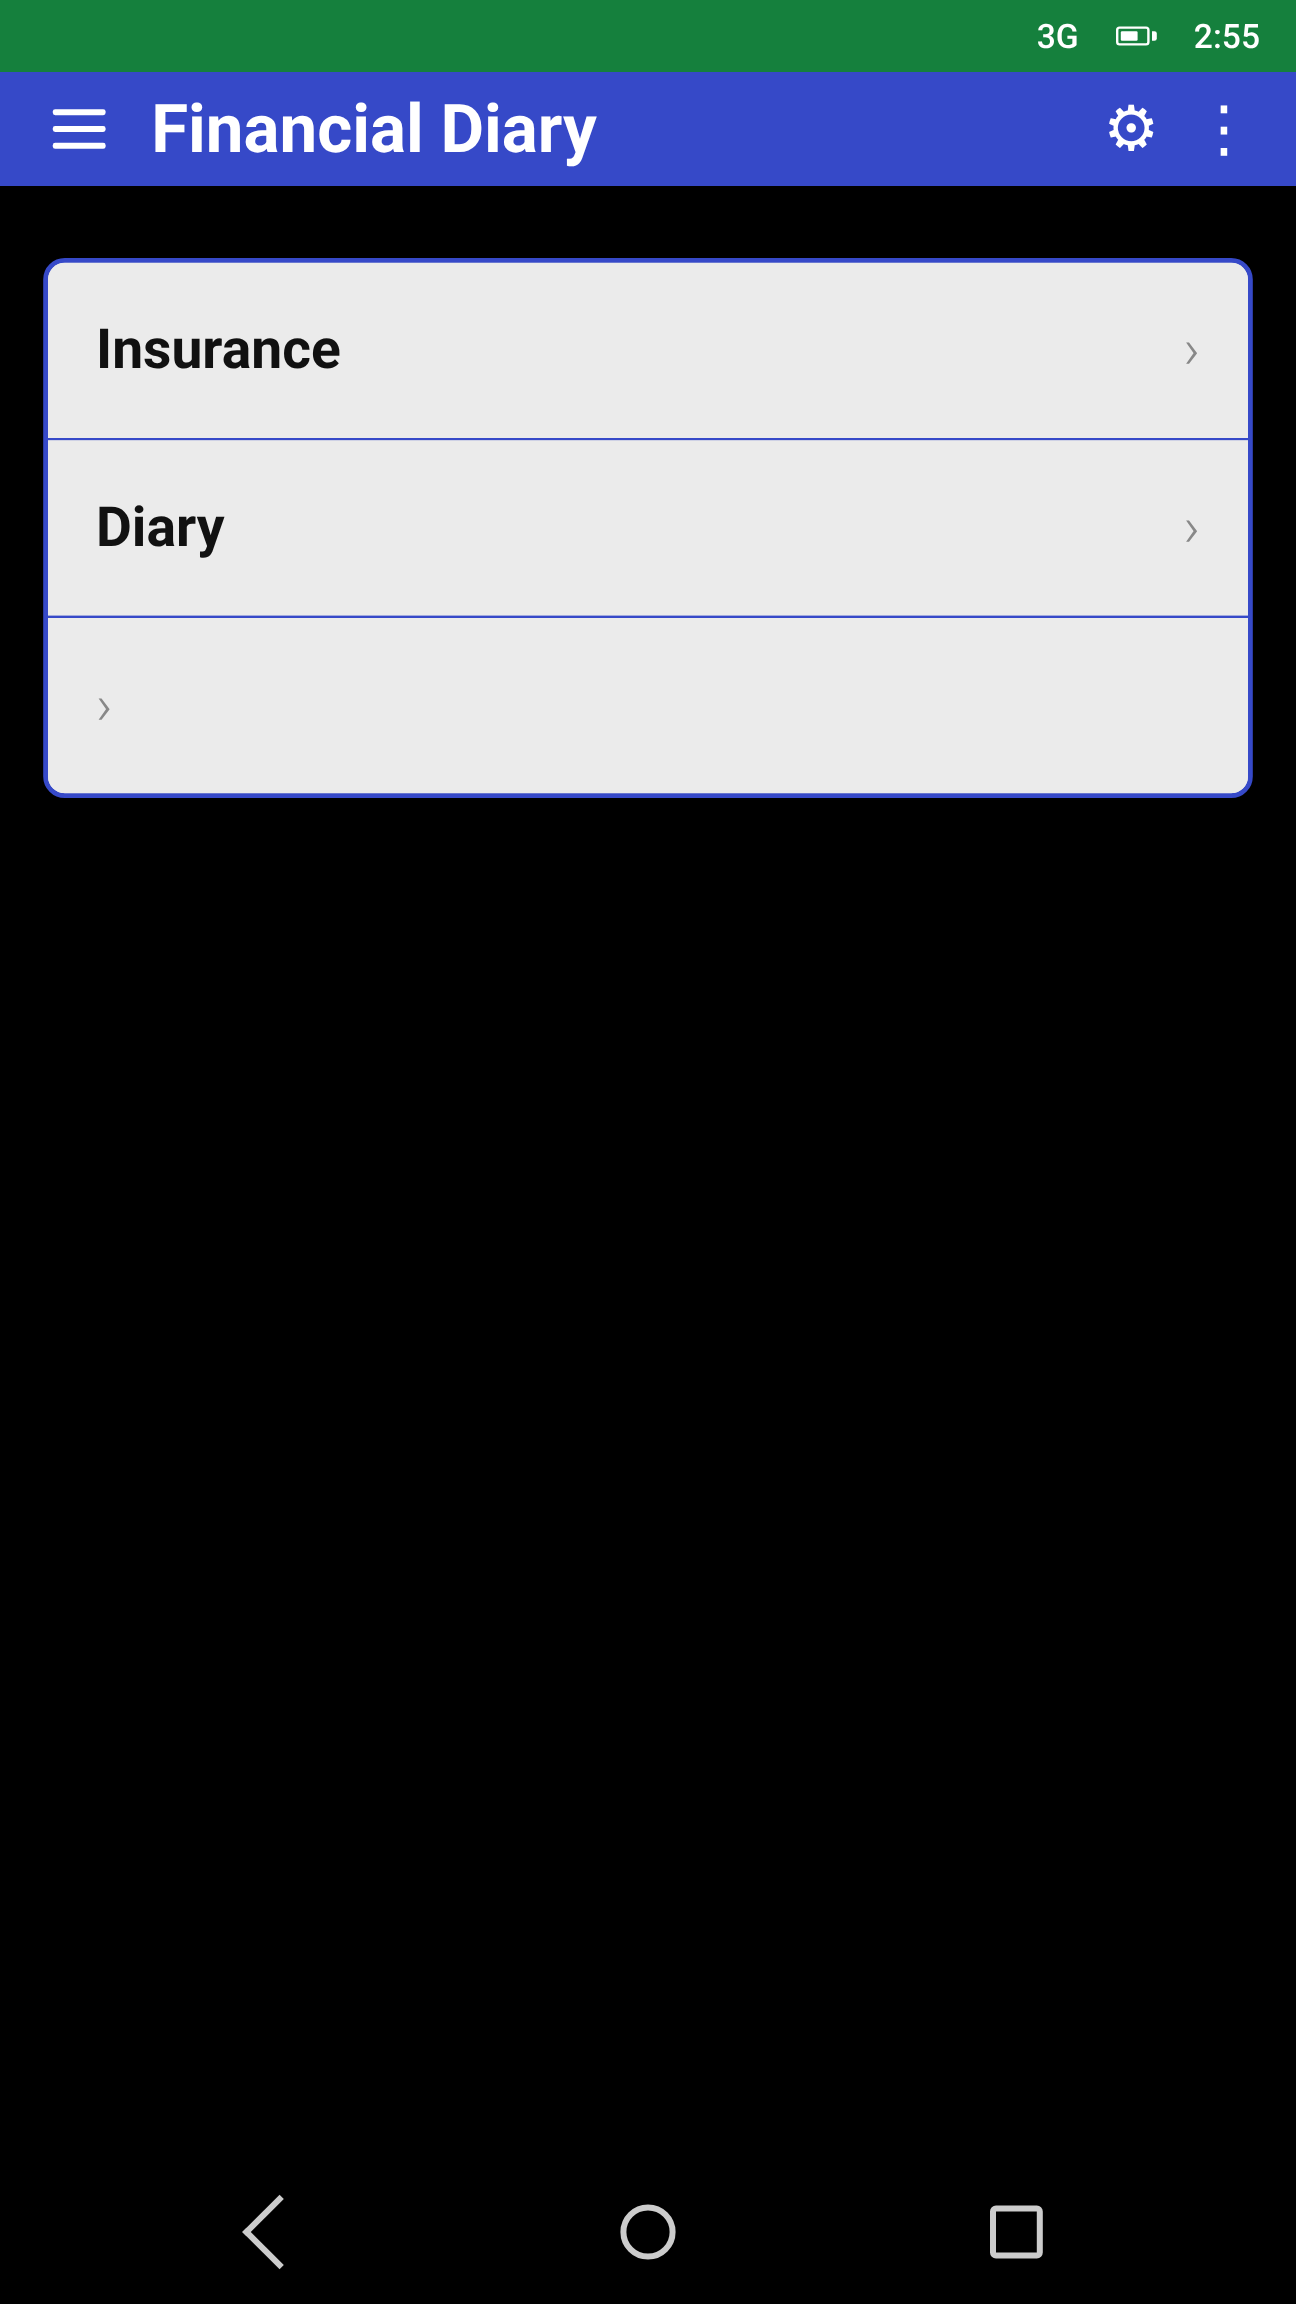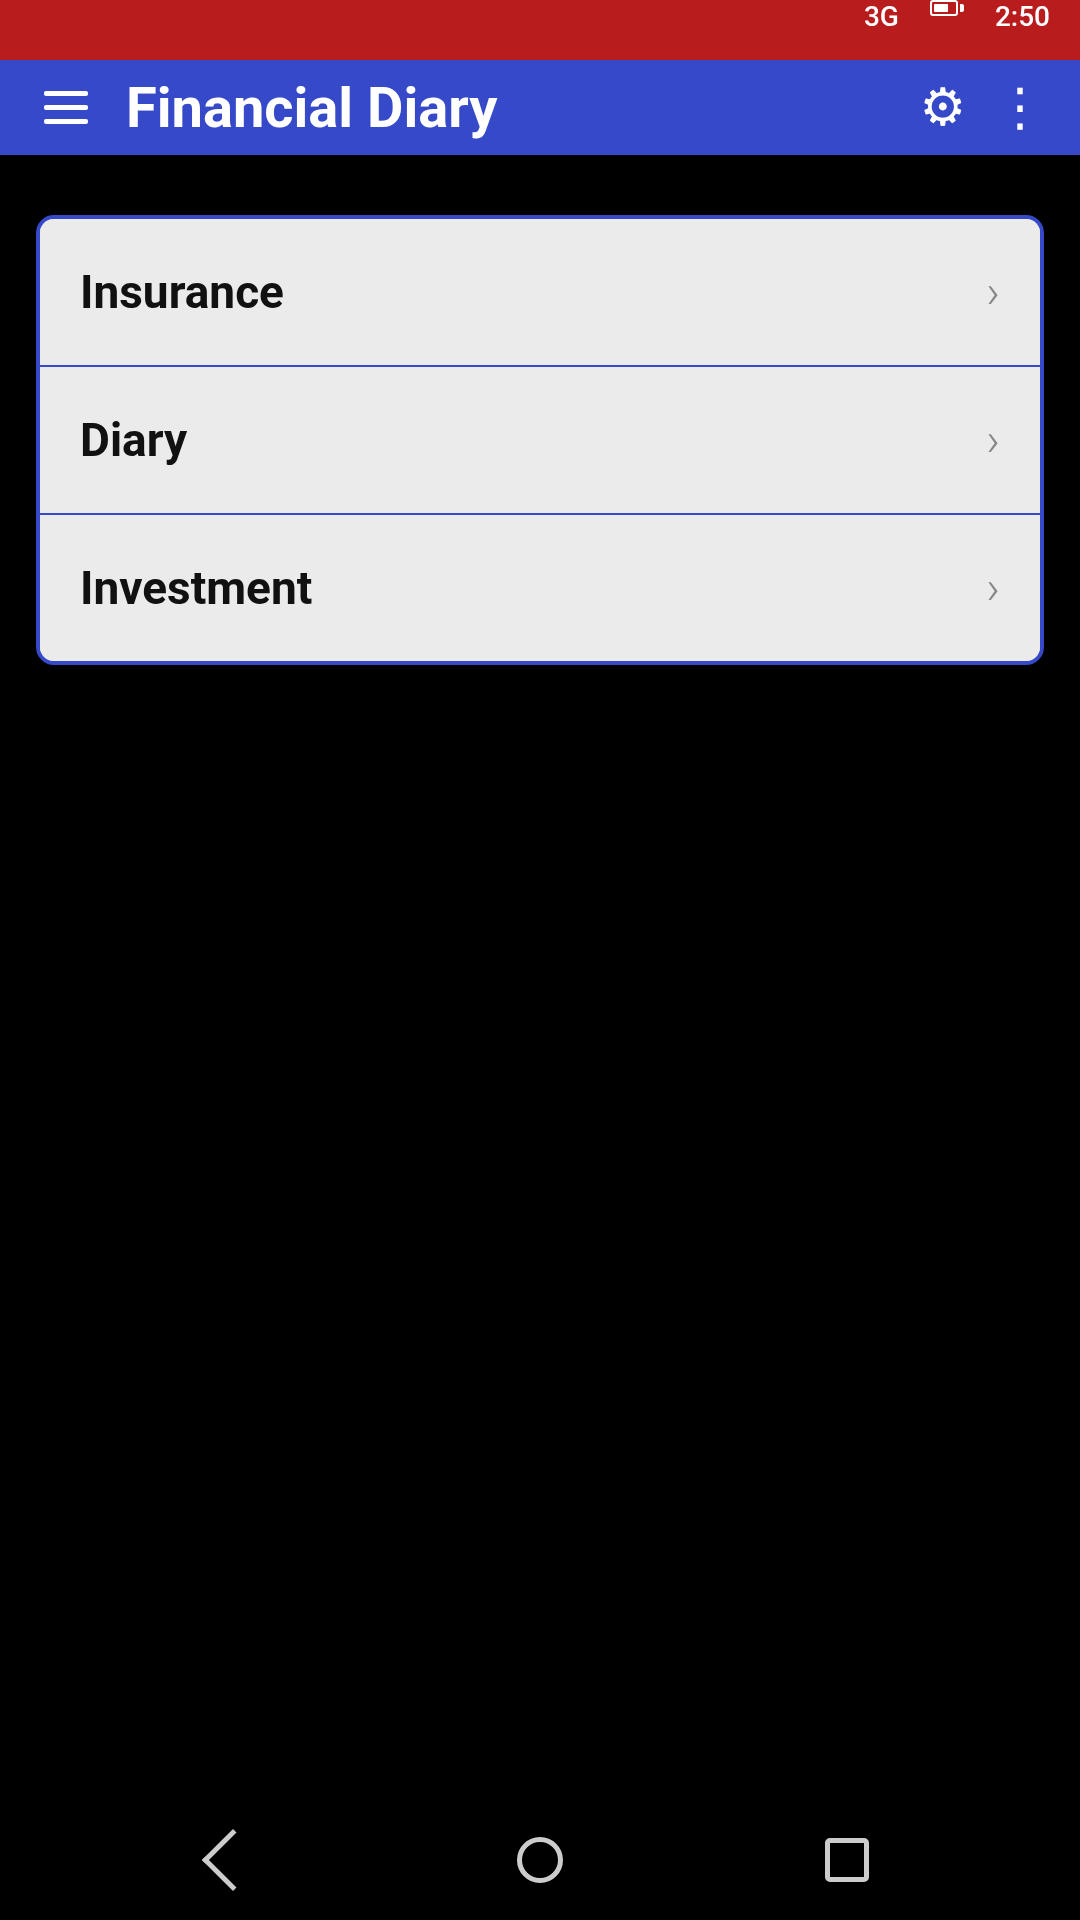--- a/index.html
+++ b/index.html
@@ -14,24 +14,24 @@
       height: 1920px;
       font-family: 'Roboto', Arial, sans-serif;
       background-color: #f0f0f0;
       display: flex;
       flex-direction: column;
       overflow: hidden;
     }
 
     
     .status-bar {
-      background-color: #b91c1c;
+      background-color: #15803d;
       height: 60px;
       display: flex;
-      align-items: flex-start;
+      align-items: center;
       justify-content: flex-end;
       padding: 0 30px;
       gap: 31px;
     }
 
     .status-bar-text {
       color: white;
       font-size: 28px;
       font-weight: 500;
     }
@@ -223,21 +223,21 @@
 <body>
 
 <div class="status-bar">
   <span class="status-bar-text">3G</span>
   <div class="battery-icon">
     <div class="battery-body">
         <div class="battery-fill"></div>
       </div>
     <div class="battery-tip"></div>
   </div>
-  <span class="status-bar-text">2:50</span>
+  <span class="status-bar-text">2:55</span>
 </div>
 
 <div class="toolbar">
   <div class="toolbar-menu-icon">
     <span></span>
     <span></span>
     <span></span>
   </div>
   <span class="toolbar-title">Financial Diary</span>
   <div class="toolbar-actions">
@@ -254,21 +254,20 @@
       <span class="menu-item-label">Insurance</span>
       <span class="menu-item-arrow">›</span>
     </div>
 
     <div class="menu-item">
       <span class="menu-item-label">Diary</span>
       <span class="menu-item-arrow">›</span>
     </div>
 
     <div class="menu-item">
-      <span class="menu-item-label">Investment</span>
       <span class="menu-item-arrow">›</span>
     </div>
 
   </div>
 
 
 </div>
 
 <div class="bottom-nav">
   <div class="nav-icon">

